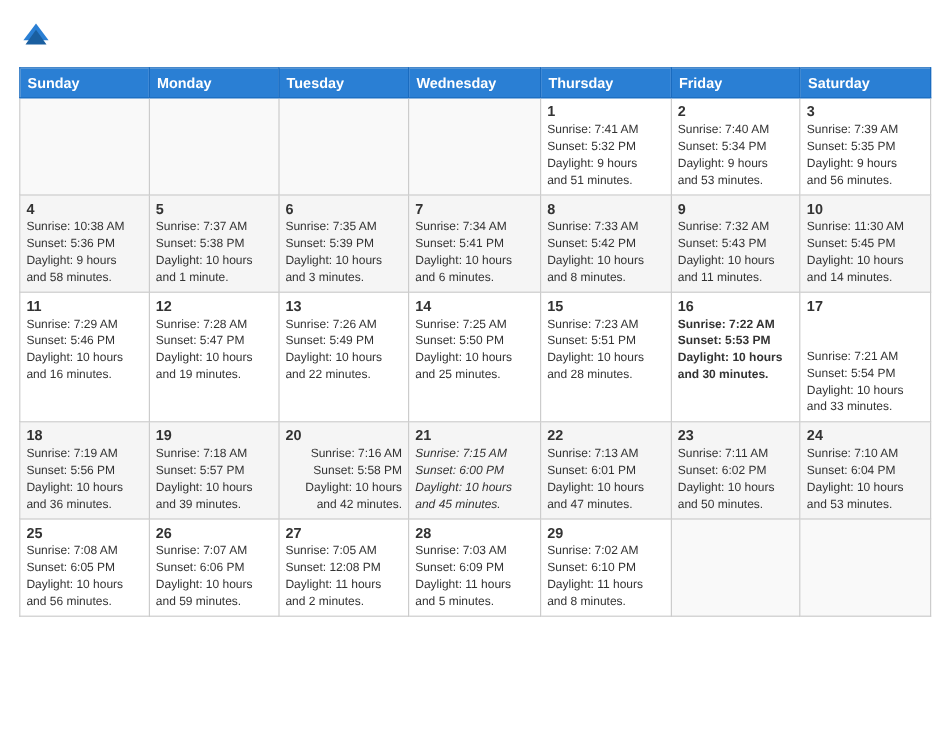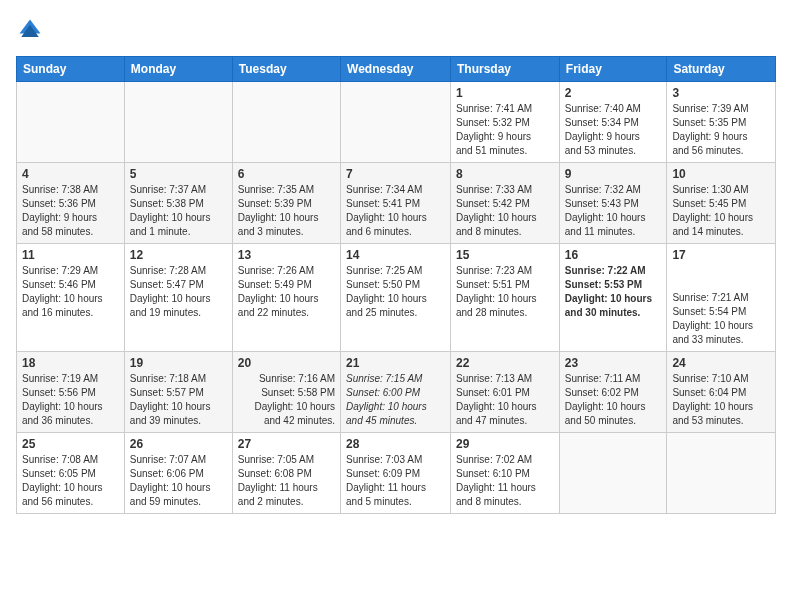--- a/index.html
+++ b/index.html
@@ -150,21 +150,21 @@
             <div class="day-number">3</div>
             <div class="day-info" style="white-space: pre-line;">Sunrise: 7:39 AM
 Sunset: 5:35 PM
 Daylight: 9 hours
 and 56 minutes.</div>
           </td>
         </tr>
         <tr class="row-even">
           <td>
             <div class="day-number">4</div>
-            <div class="day-info" style="white-space: pre-line;">Sunrise: 7:38 AM
+            <div class="day-info" style="white-space: pre-line;">Sunrise: 10:38 AM
 Sunset: 5:36 PM
 Daylight: 9 hours
 and 58 minutes.</div>
           </td>
           <td>
             <div class="day-number">5</div>
             <div class="day-info" style="white-space: pre-line;">Sunrise: 7:37 AM
 Sunset: 5:38 PM
 Daylight: 10 hours
 and 1 minute.</div>
@@ -192,21 +192,21 @@
           </td>
           <td>
             <div class="day-number">9</div>
             <div class="day-info" style="white-space: pre-line;">Sunrise: 7:32 AM
 Sunset: 5:43 PM
 Daylight: 10 hours
 and 11 minutes.</div>
           </td>
           <td>
             <div class="day-number">10</div>
-            <div class="day-info" style="white-space: pre-line;">Sunrise: 1:30 AM
+            <div class="day-info" style="white-space: pre-line;">Sunrise: 11:30 AM
 Sunset: 5:45 PM
 Daylight: 10 hours
 and 14 minutes.</div>
           </td>
         </tr>
         <tr>
           <td>
             <div class="day-number">11</div>
             <div class="day-info" style="white-space: pre-line;">Sunrise: 7:29 AM
 Sunset: 5:46 PM
@@ -318,21 +318,21 @@
           <td>
             <div class="day-number">26</div>
             <div class="day-info" style="white-space: pre-line;">Sunrise: 7:07 AM
 Sunset: 6:06 PM
 Daylight: 10 hours
 and 59 minutes.</div>
           </td>
           <td>
             <div class="day-number">27</div>
             <div class="day-info" style="white-space: pre-line;">Sunrise: 7:05 AM
-Sunset: 6:08 PM
+Sunset: 12:08 PM
 Daylight: 11 hours
 and 2 minutes.</div>
           </td>
           <td>
             <div class="day-number">28</div>
             <div class="day-info" style="white-space: pre-line;">Sunrise: 7:03 AM
 Sunset: 6:09 PM
 Daylight: 11 hours
 and 5 minutes.</div>
           </td>

